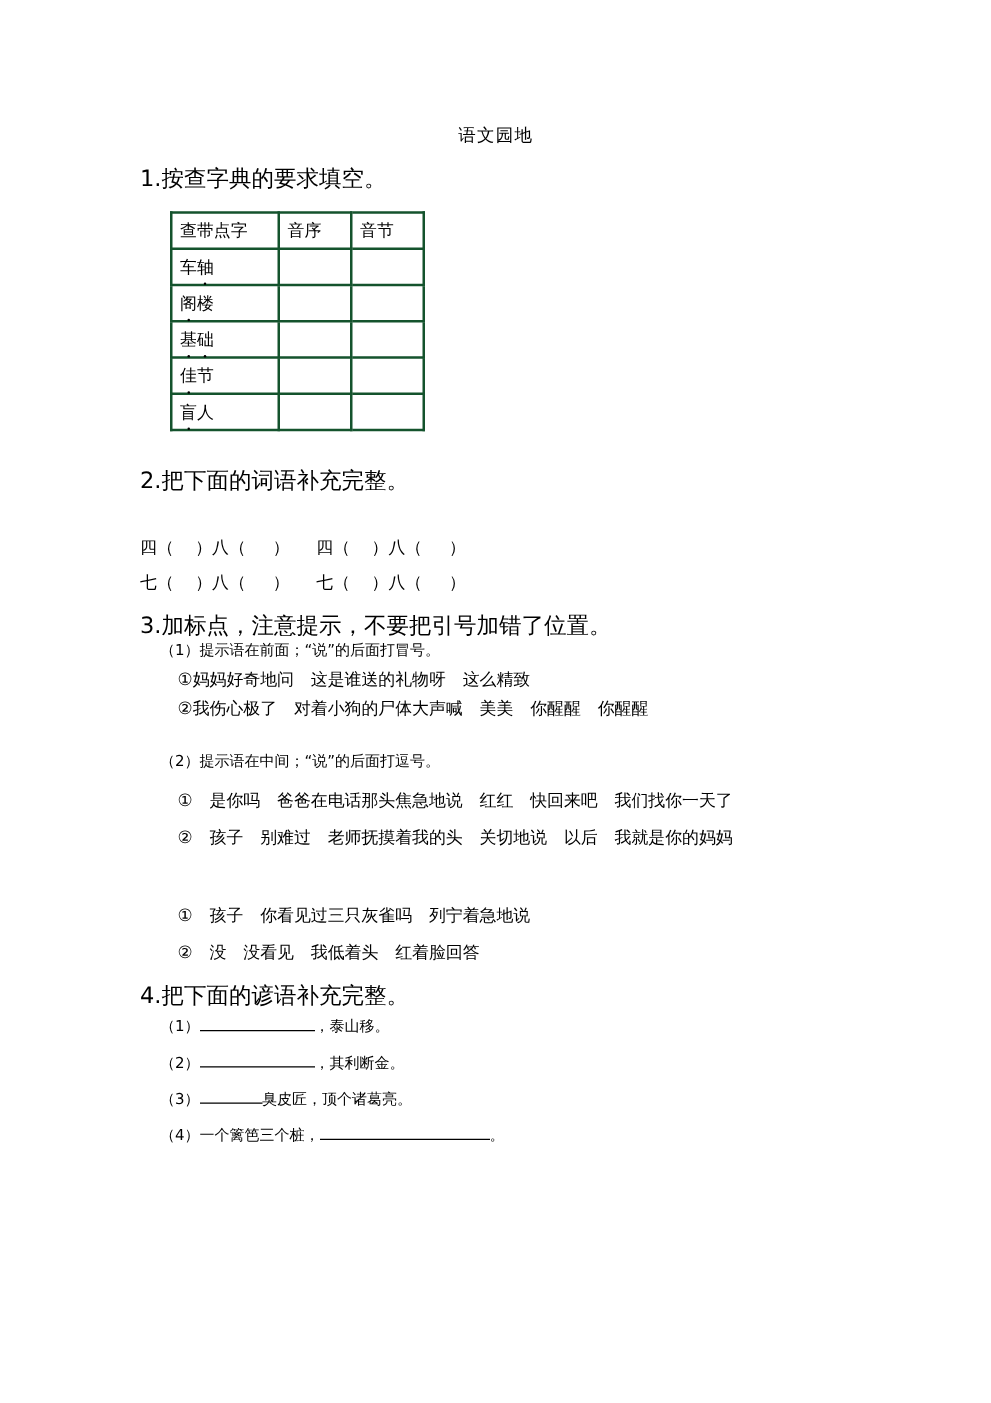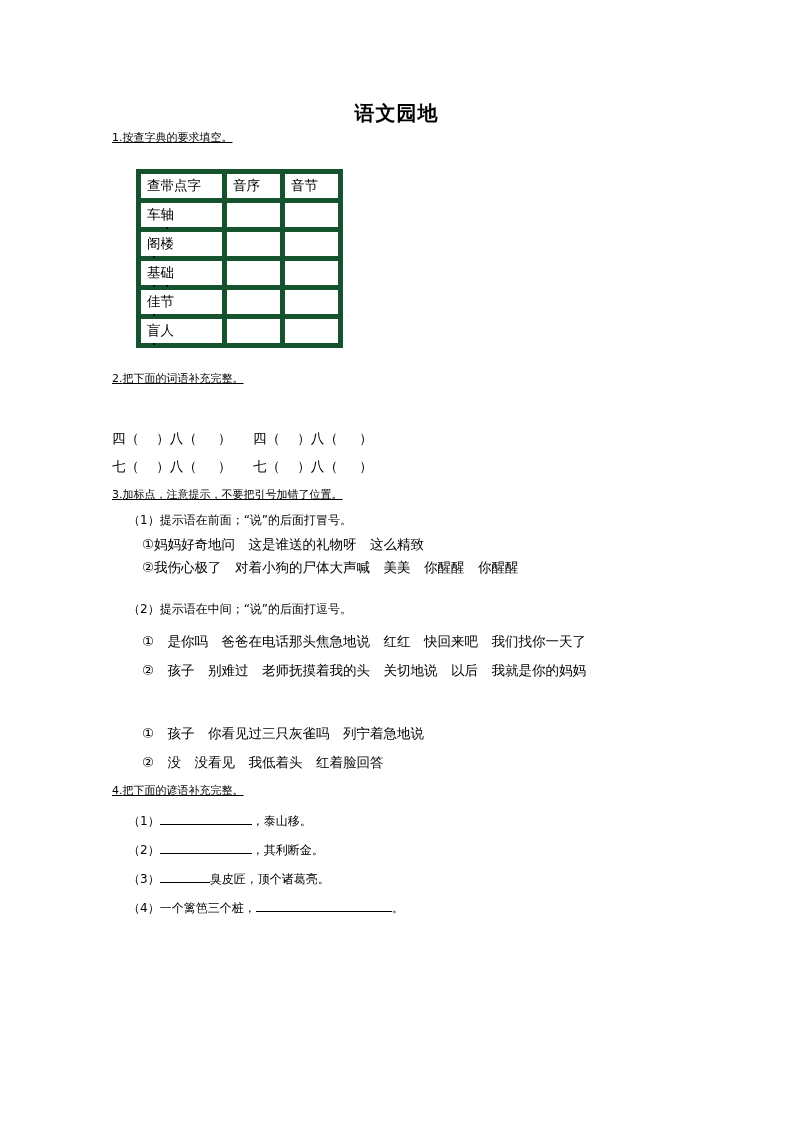--- a/index.html
+++ b/index.html
@@ -22,31 +22,30 @@
     width: 793px;
     height: 1122px;
     background: #ffffff;
   }
   .doc-title {
     position: absolute;
     left: 0;
     top: 100px;
     width: 793px;
     text-align: center;
-    font-size: 20px;
-    font-weight: bold;
+    font-size: 14px;
+    font-weight: normal;
     letter-spacing: 1px;
   }
   .q {
     position: absolute;
     left: 112px;
-    font-size: 11px;
+    font-size: 18px;
     line-height: 1.5;
     white-space: pre;
-    text-decoration: underline;
   }
   .sub {
     position: absolute;
     left: 128px;
     font-size: 12px;
     line-height: 1.5;
     white-space: pre;
   }
   .item {
     position: absolute;
@@ -57,21 +56,21 @@
     text-align: center;
   }
   
   .zd-table {
     position: absolute;
     left: 136px;
     top: 169px;
     border-collapse: collapse;
   }
   .zd-table td, .zd-table th {
-    border: 5px solid #14532d;
+    border: 2px solid #14532d;
     height: 29px;
     font-size: 13.5px;
     font-weight: normal;
     text-align: left;
     padding: 0 6px;
     vertical-align: middle;
     box-sizing: border-box;
   }
   .zd-table .c-word { width: 86px; }
   .zd-table .c-order { width: 58px; }

